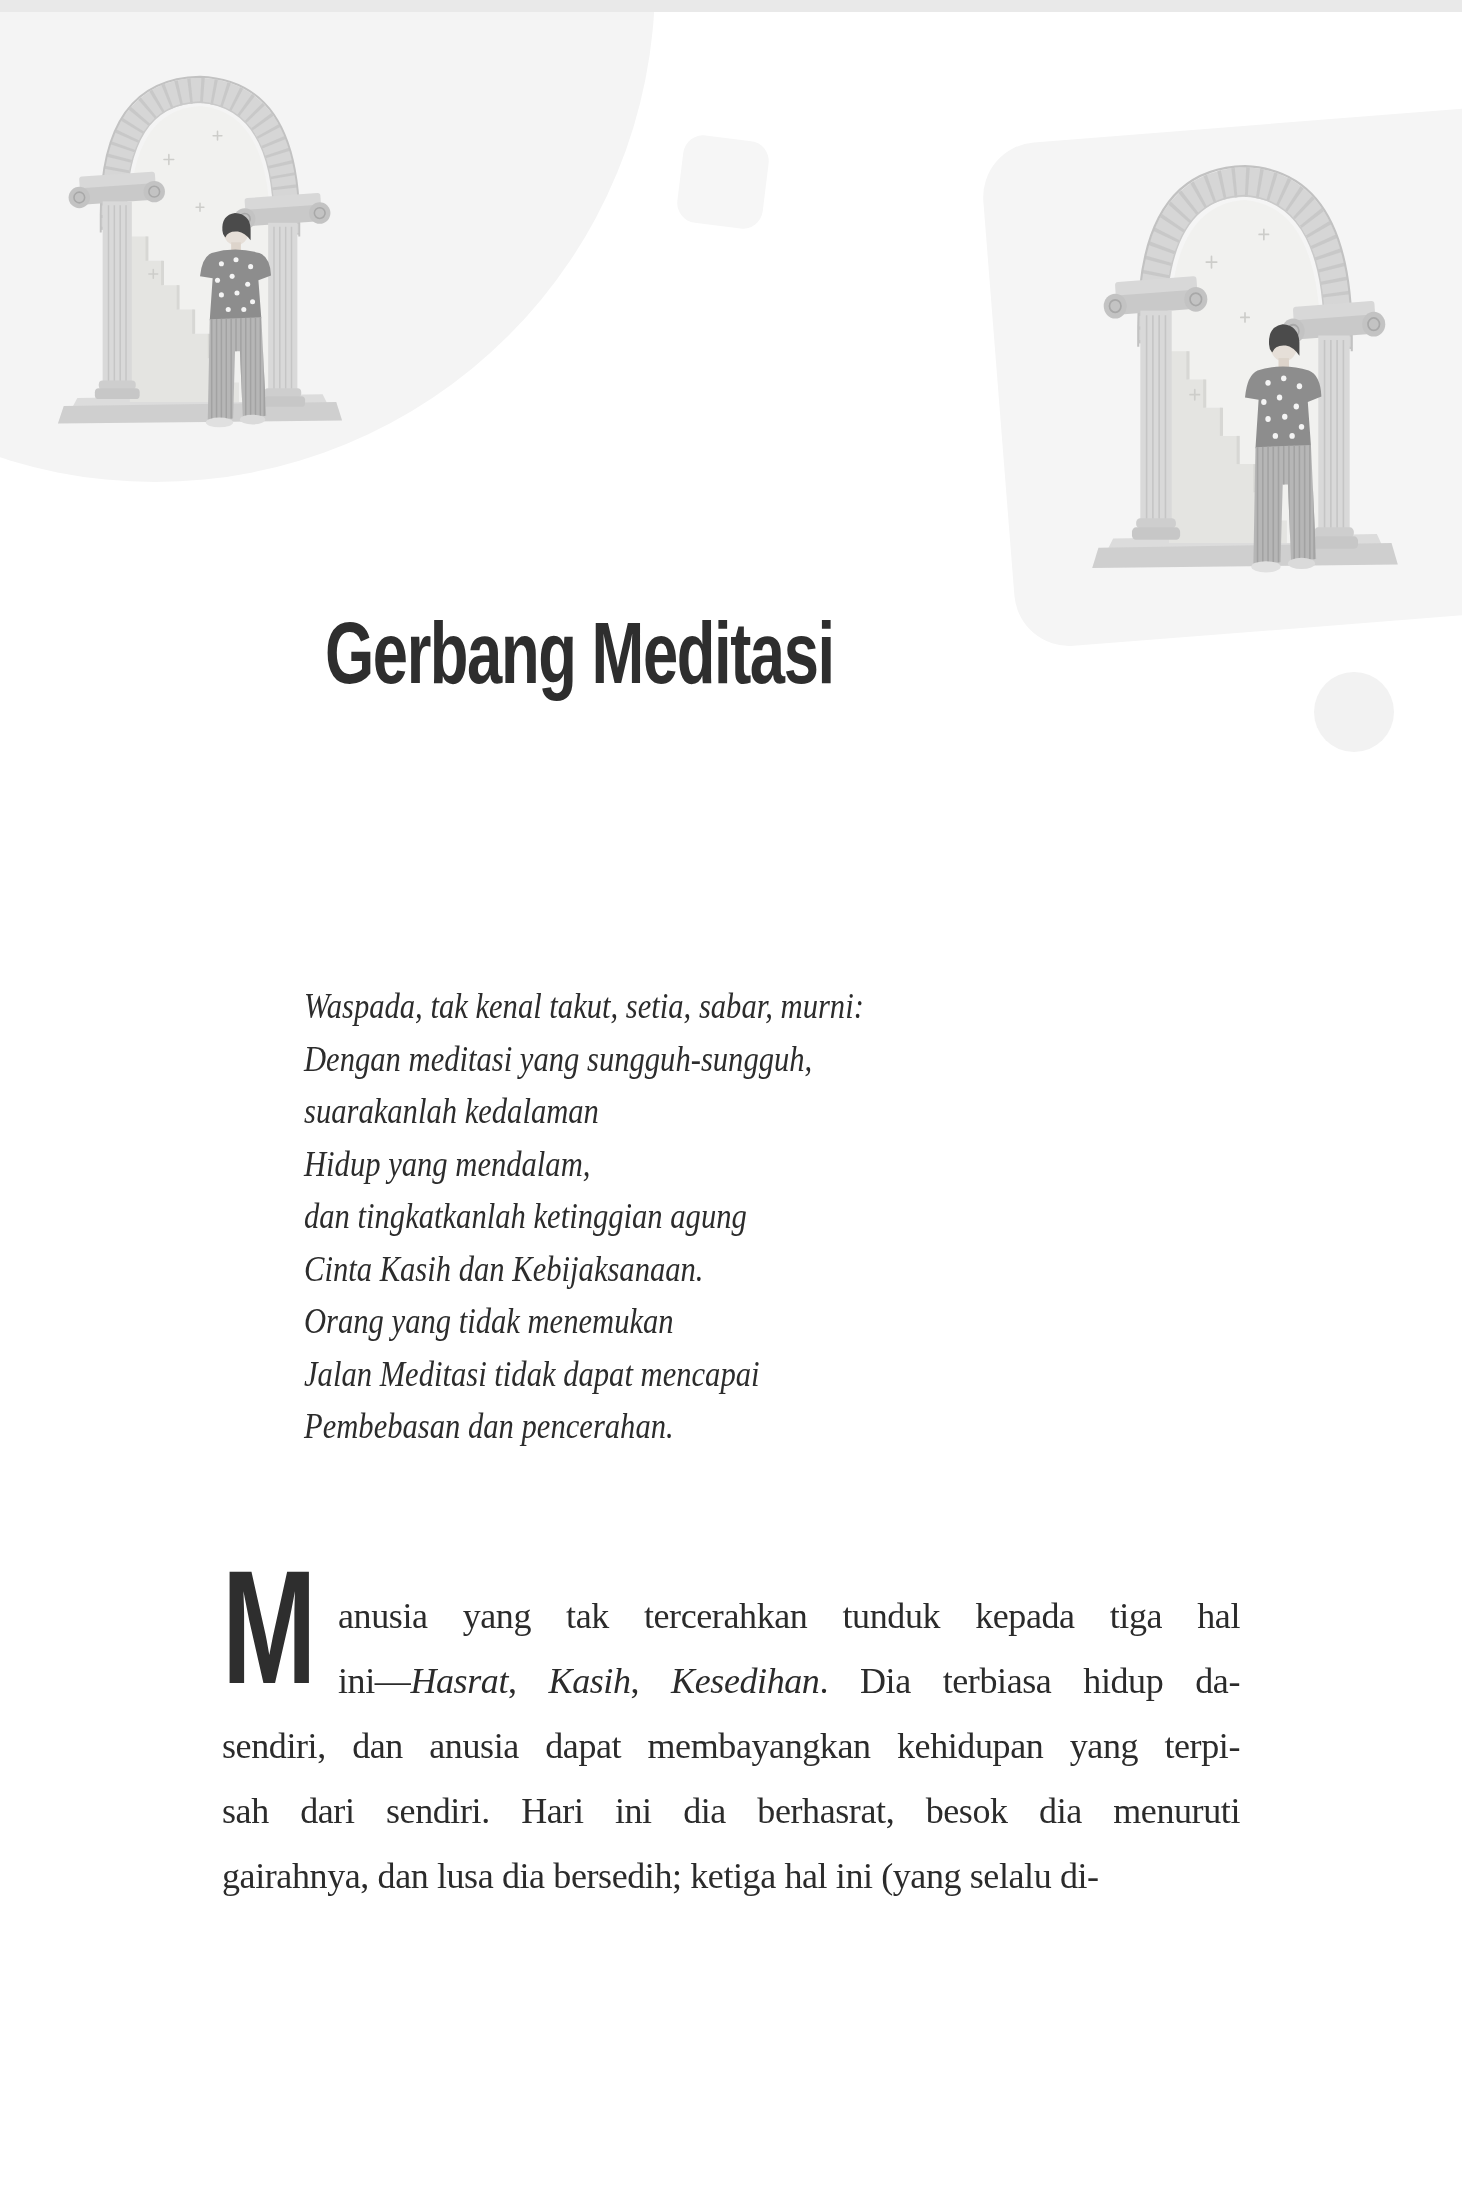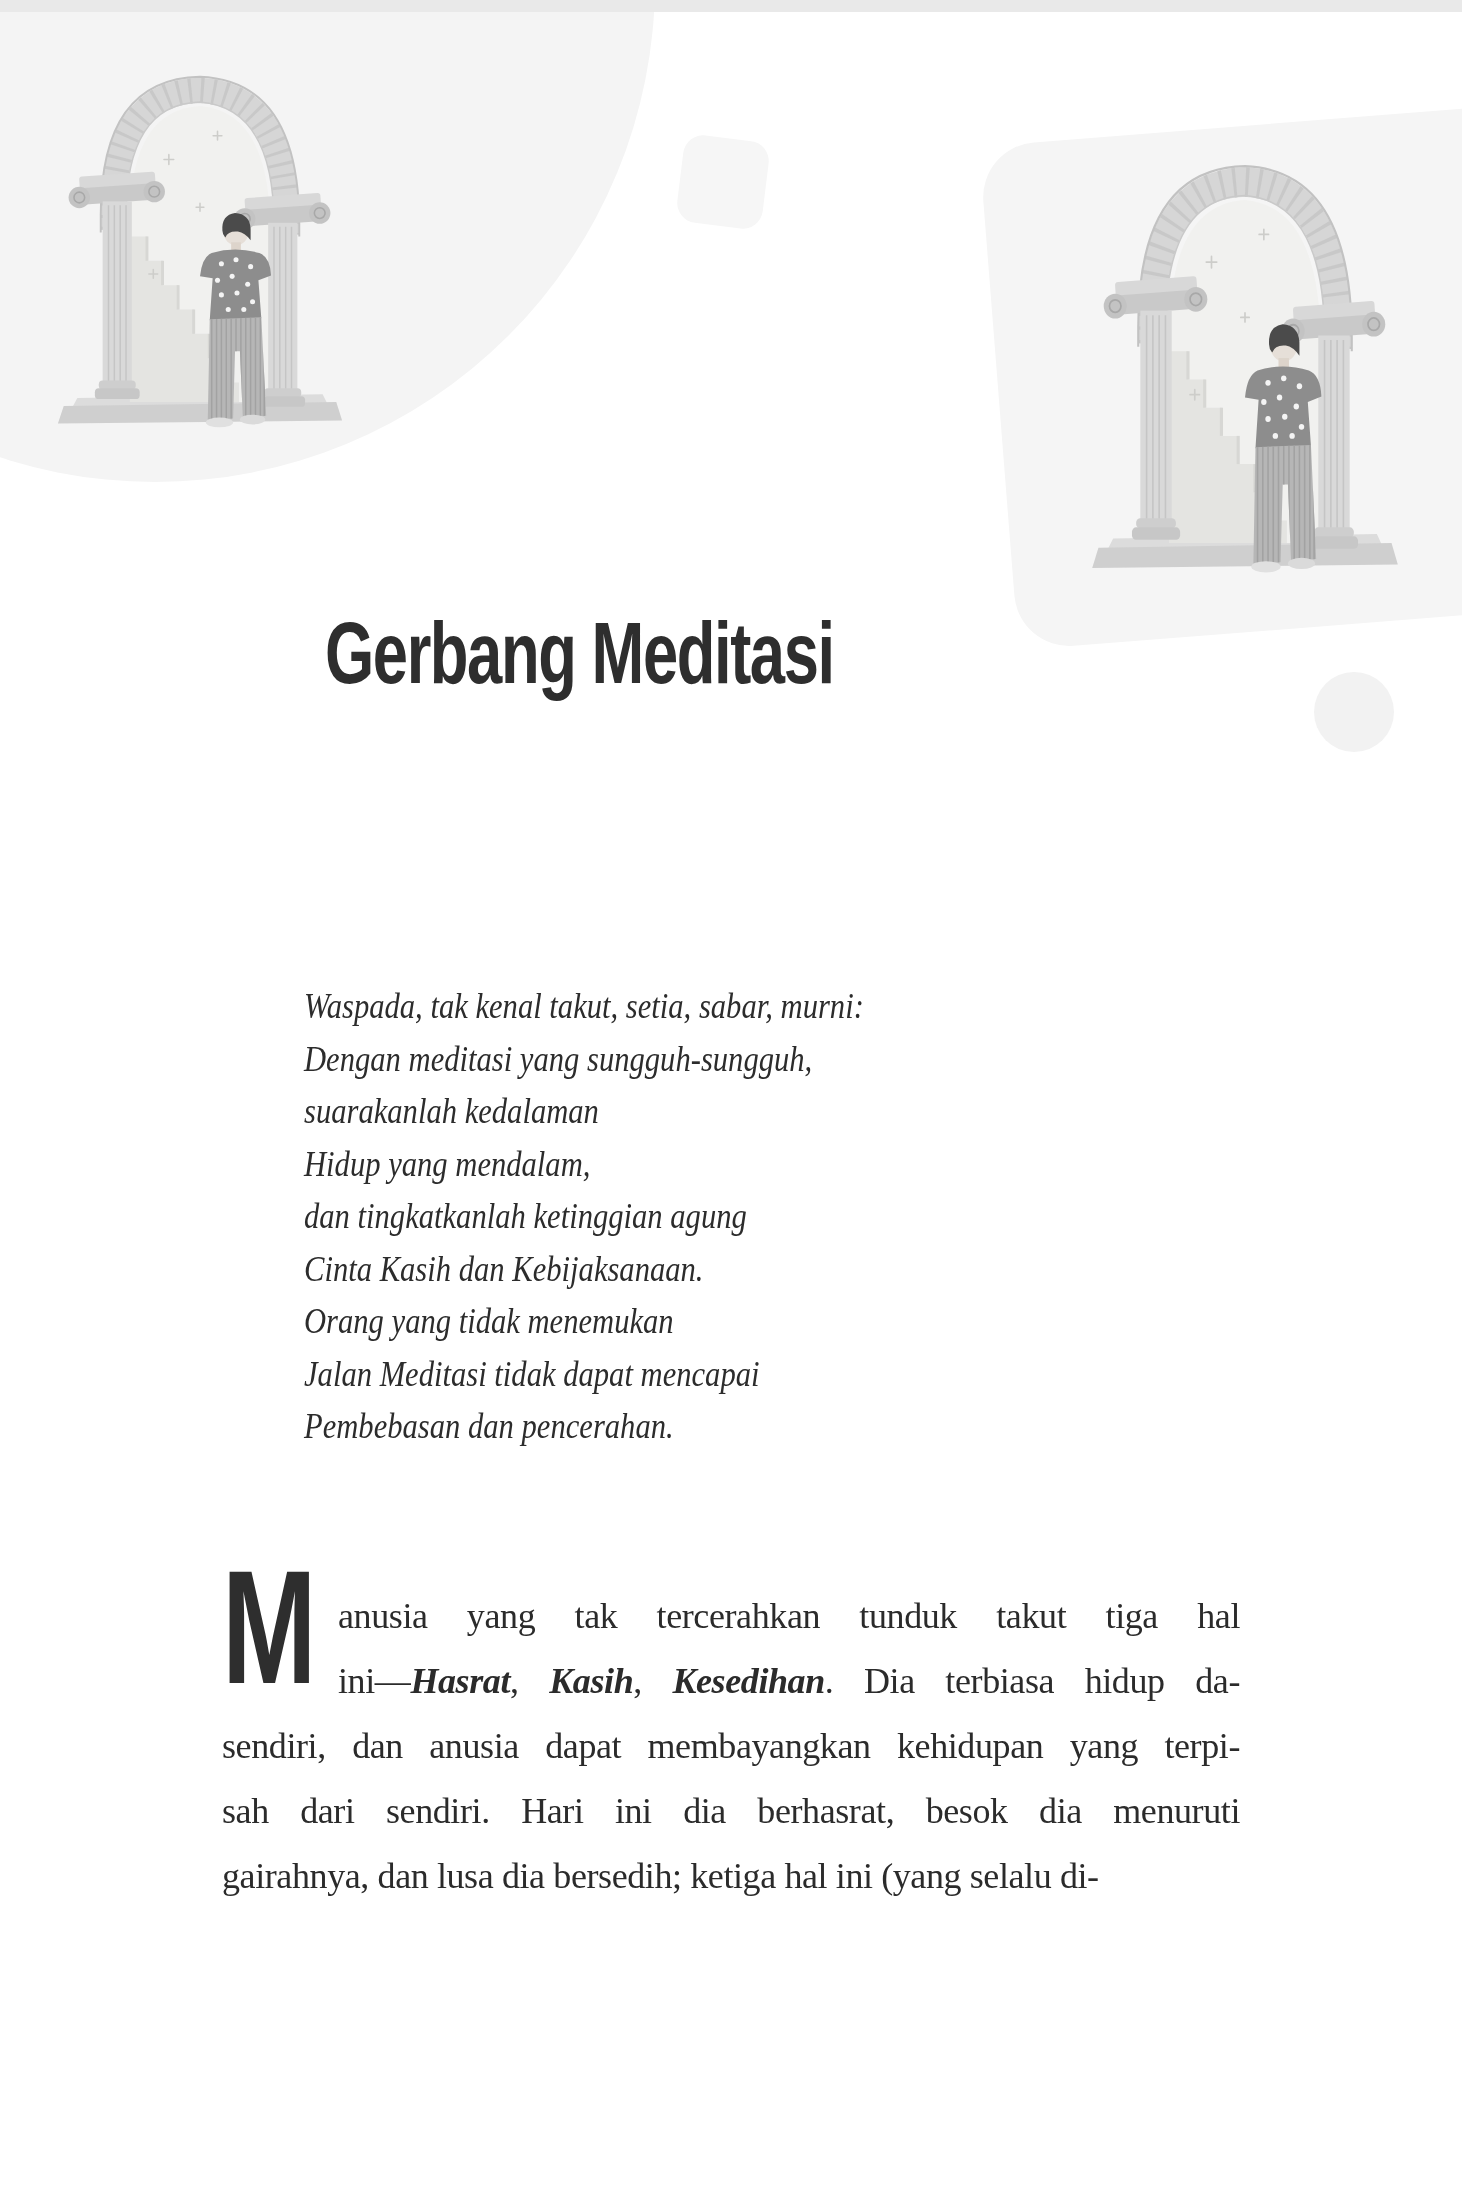--- a/index.html
+++ b/index.html
@@ -75,21 +75,21 @@
     position:absolute;left:0;top:-38px;
     font-family:"Liberation Sans", sans-serif;
     font-weight:700;
     font-size:162px;line-height:1;
     color:#2e2e2e;
     transform:scaleX(0.70);
     transform-origin:left top;
   }
   .body-line{text-align:justify;text-align-last:justify;}
   .body-line.last{text-align-last:left;white-space:nowrap;}
-  .body-line i{font-style:italic;font-weight:bold;}
+  .body-line i{font-style:italic;}
 </style>
 </head>
 <body>
 
 <div class="page">
 
   <div class="shape circle-big"></div>
   <div class="shape square-small"></div>
   <div class="shape rect-tilted"></div>
   <div class="shape circle-small"></div>
@@ -207,20 +207,20 @@
       <div class="ep-line">Cinta Kasih dan Kebijaksanaan.</div>
       <div class="ep-line">Orang yang tidak menemukan</div>
       <div class="ep-line">Jalan Meditasi tidak dapat mencapai</div>
       <div class="ep-line">Pembebasan dan pencerahan.</div>
     </div>
 
   <div class="bodytext">
     <div class="dropcap">
       <span>M</span>
     </div>
-  <div class="body-line"><span>anusia yang tak tercerahkan tunduk takut tiga hal</span></div>
+  <div class="body-line"><span>anusia yang tak tercerahkan tunduk kepada tiga hal</span></div>
       <div class="body-line"><span>ini—</span><i>Hasrat</i><span>, </span><i>Kasih</i><span>, </span><i>Kesedihan</i><span>. Dia terbiasa hidup da-</span></div>
       <div class="body-line"><span>sendiri, dan anusia dapat membayangkan kehidupan yang terpi-</span></div>
       <div class="body-line"><span>sah dari sendiri. Hari ini dia berhasrat, besok dia menuruti</span></div>
       <div class="body-line last"><span>gairahnya, dan lusa dia bersedih; ketiga hal ini (yang selalu di-</span></div>
     </div>
 
 </div>
 
 </body></html>

